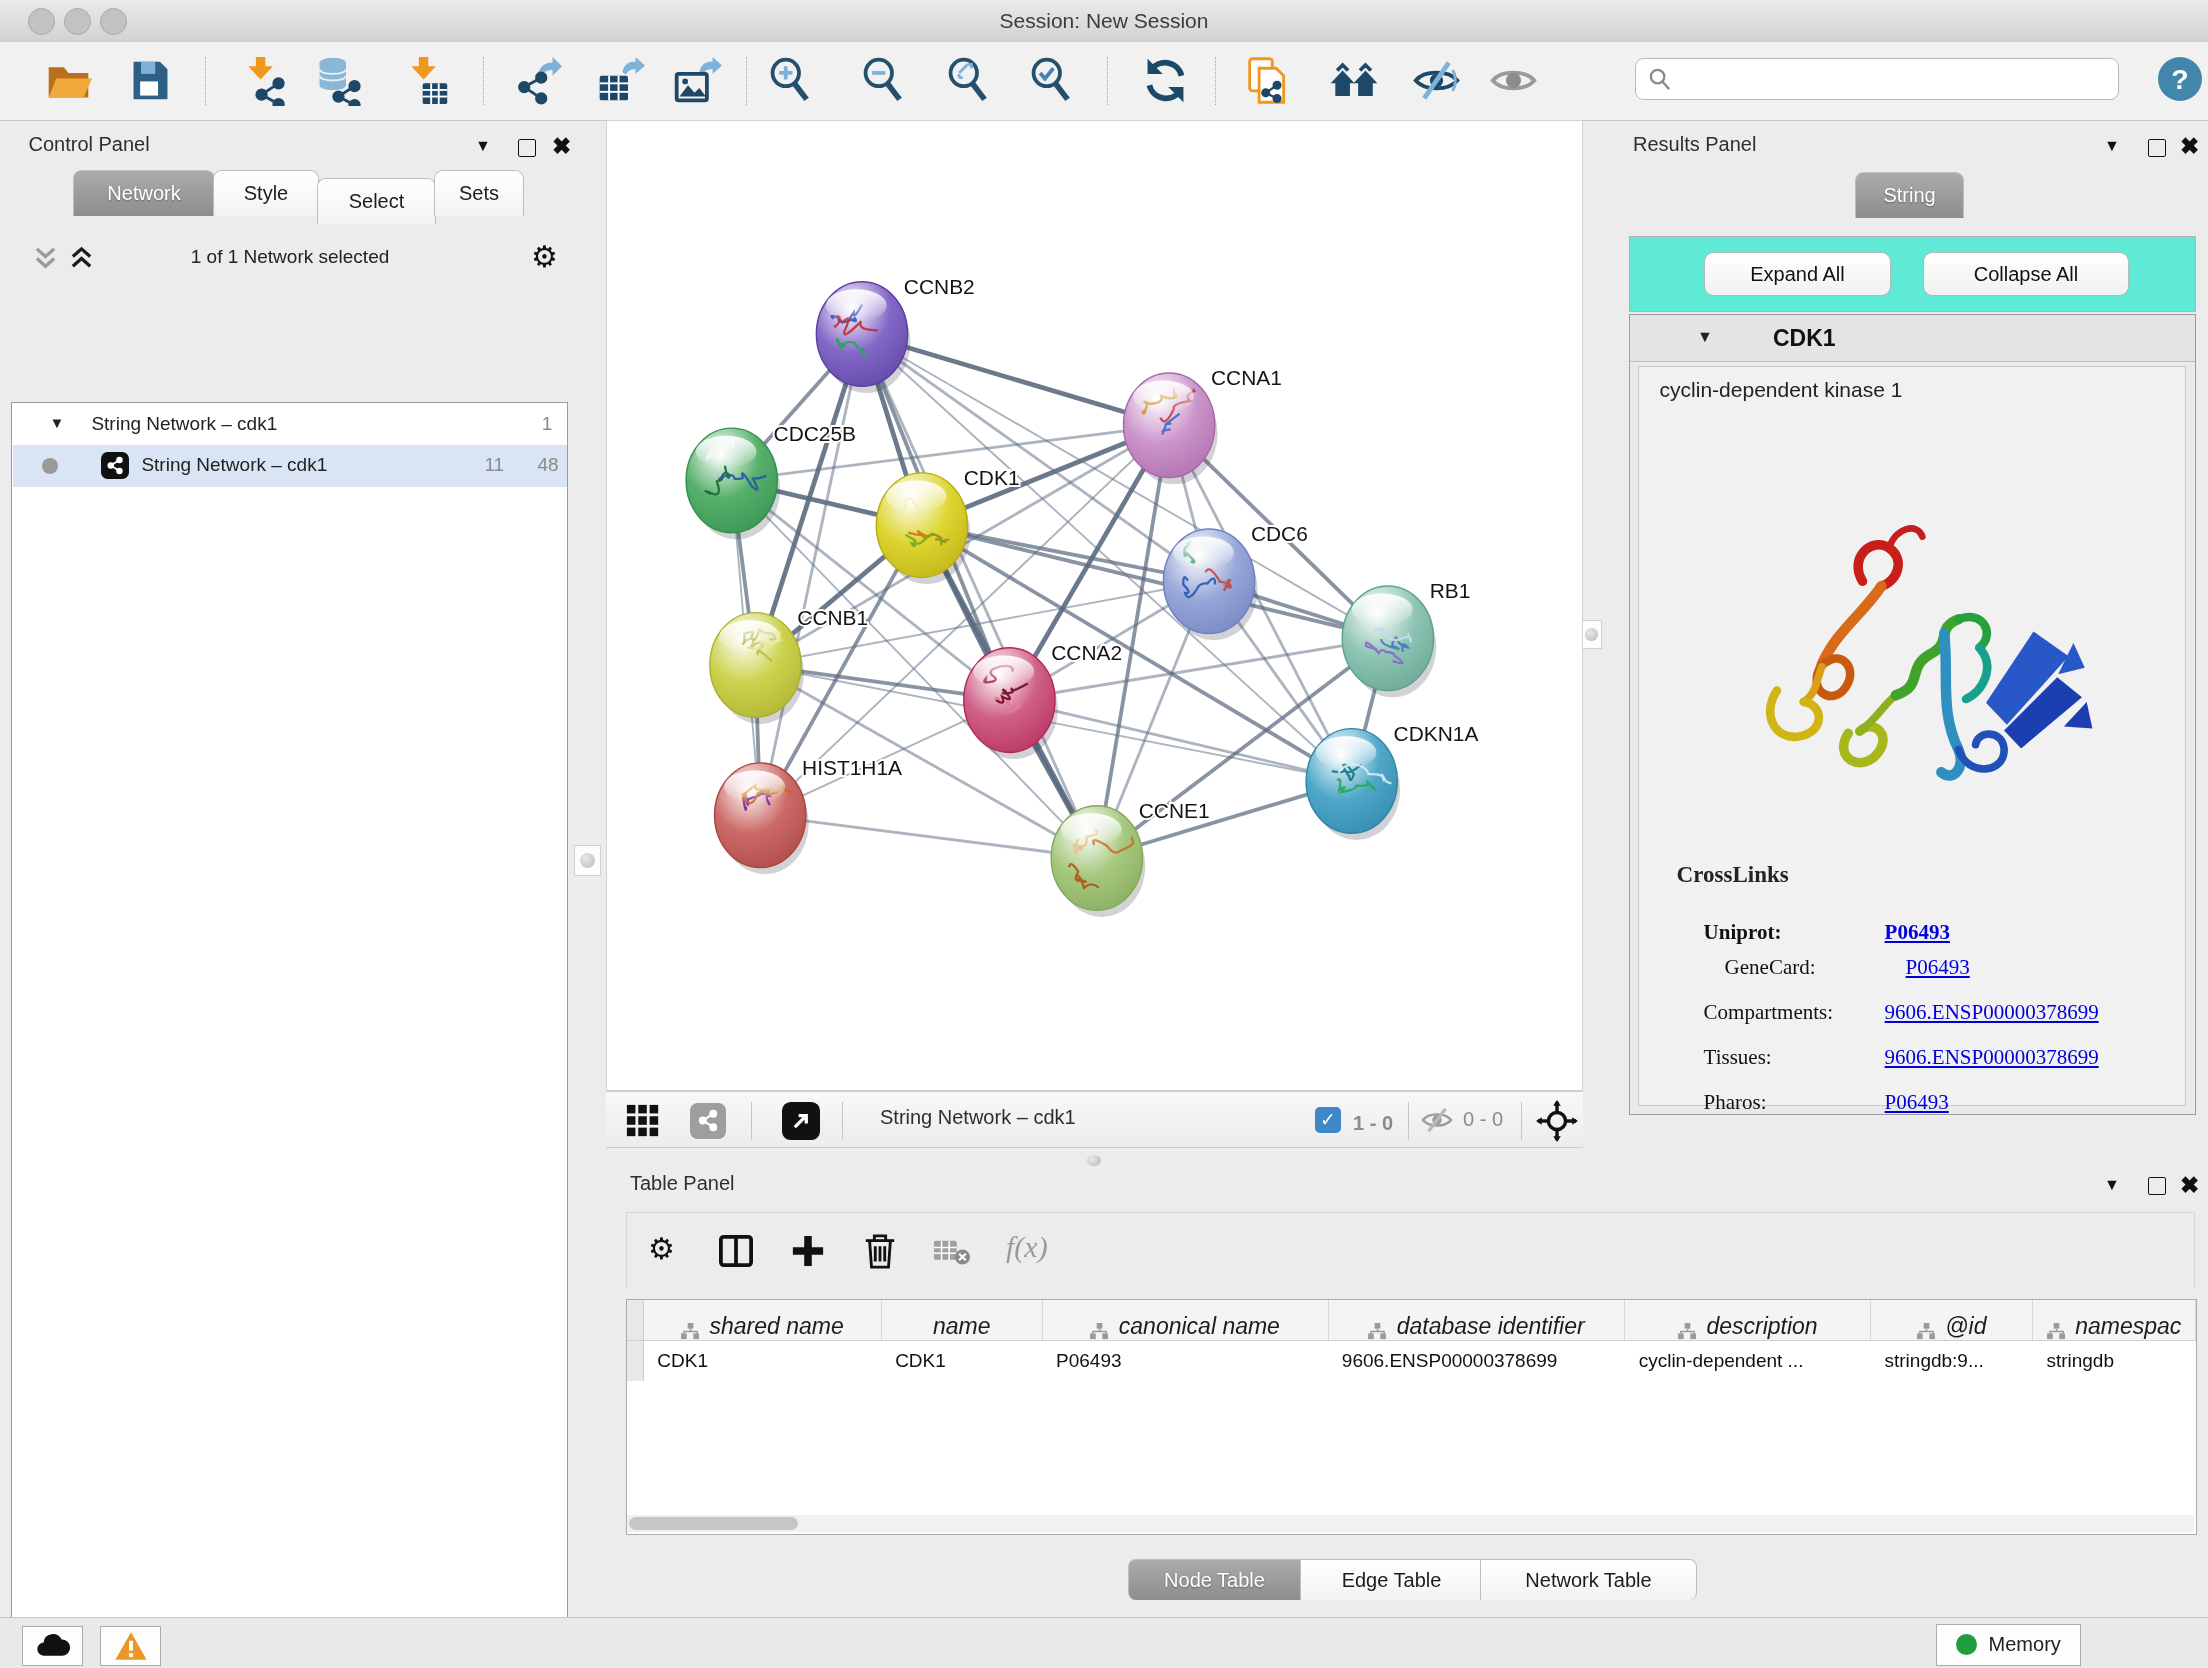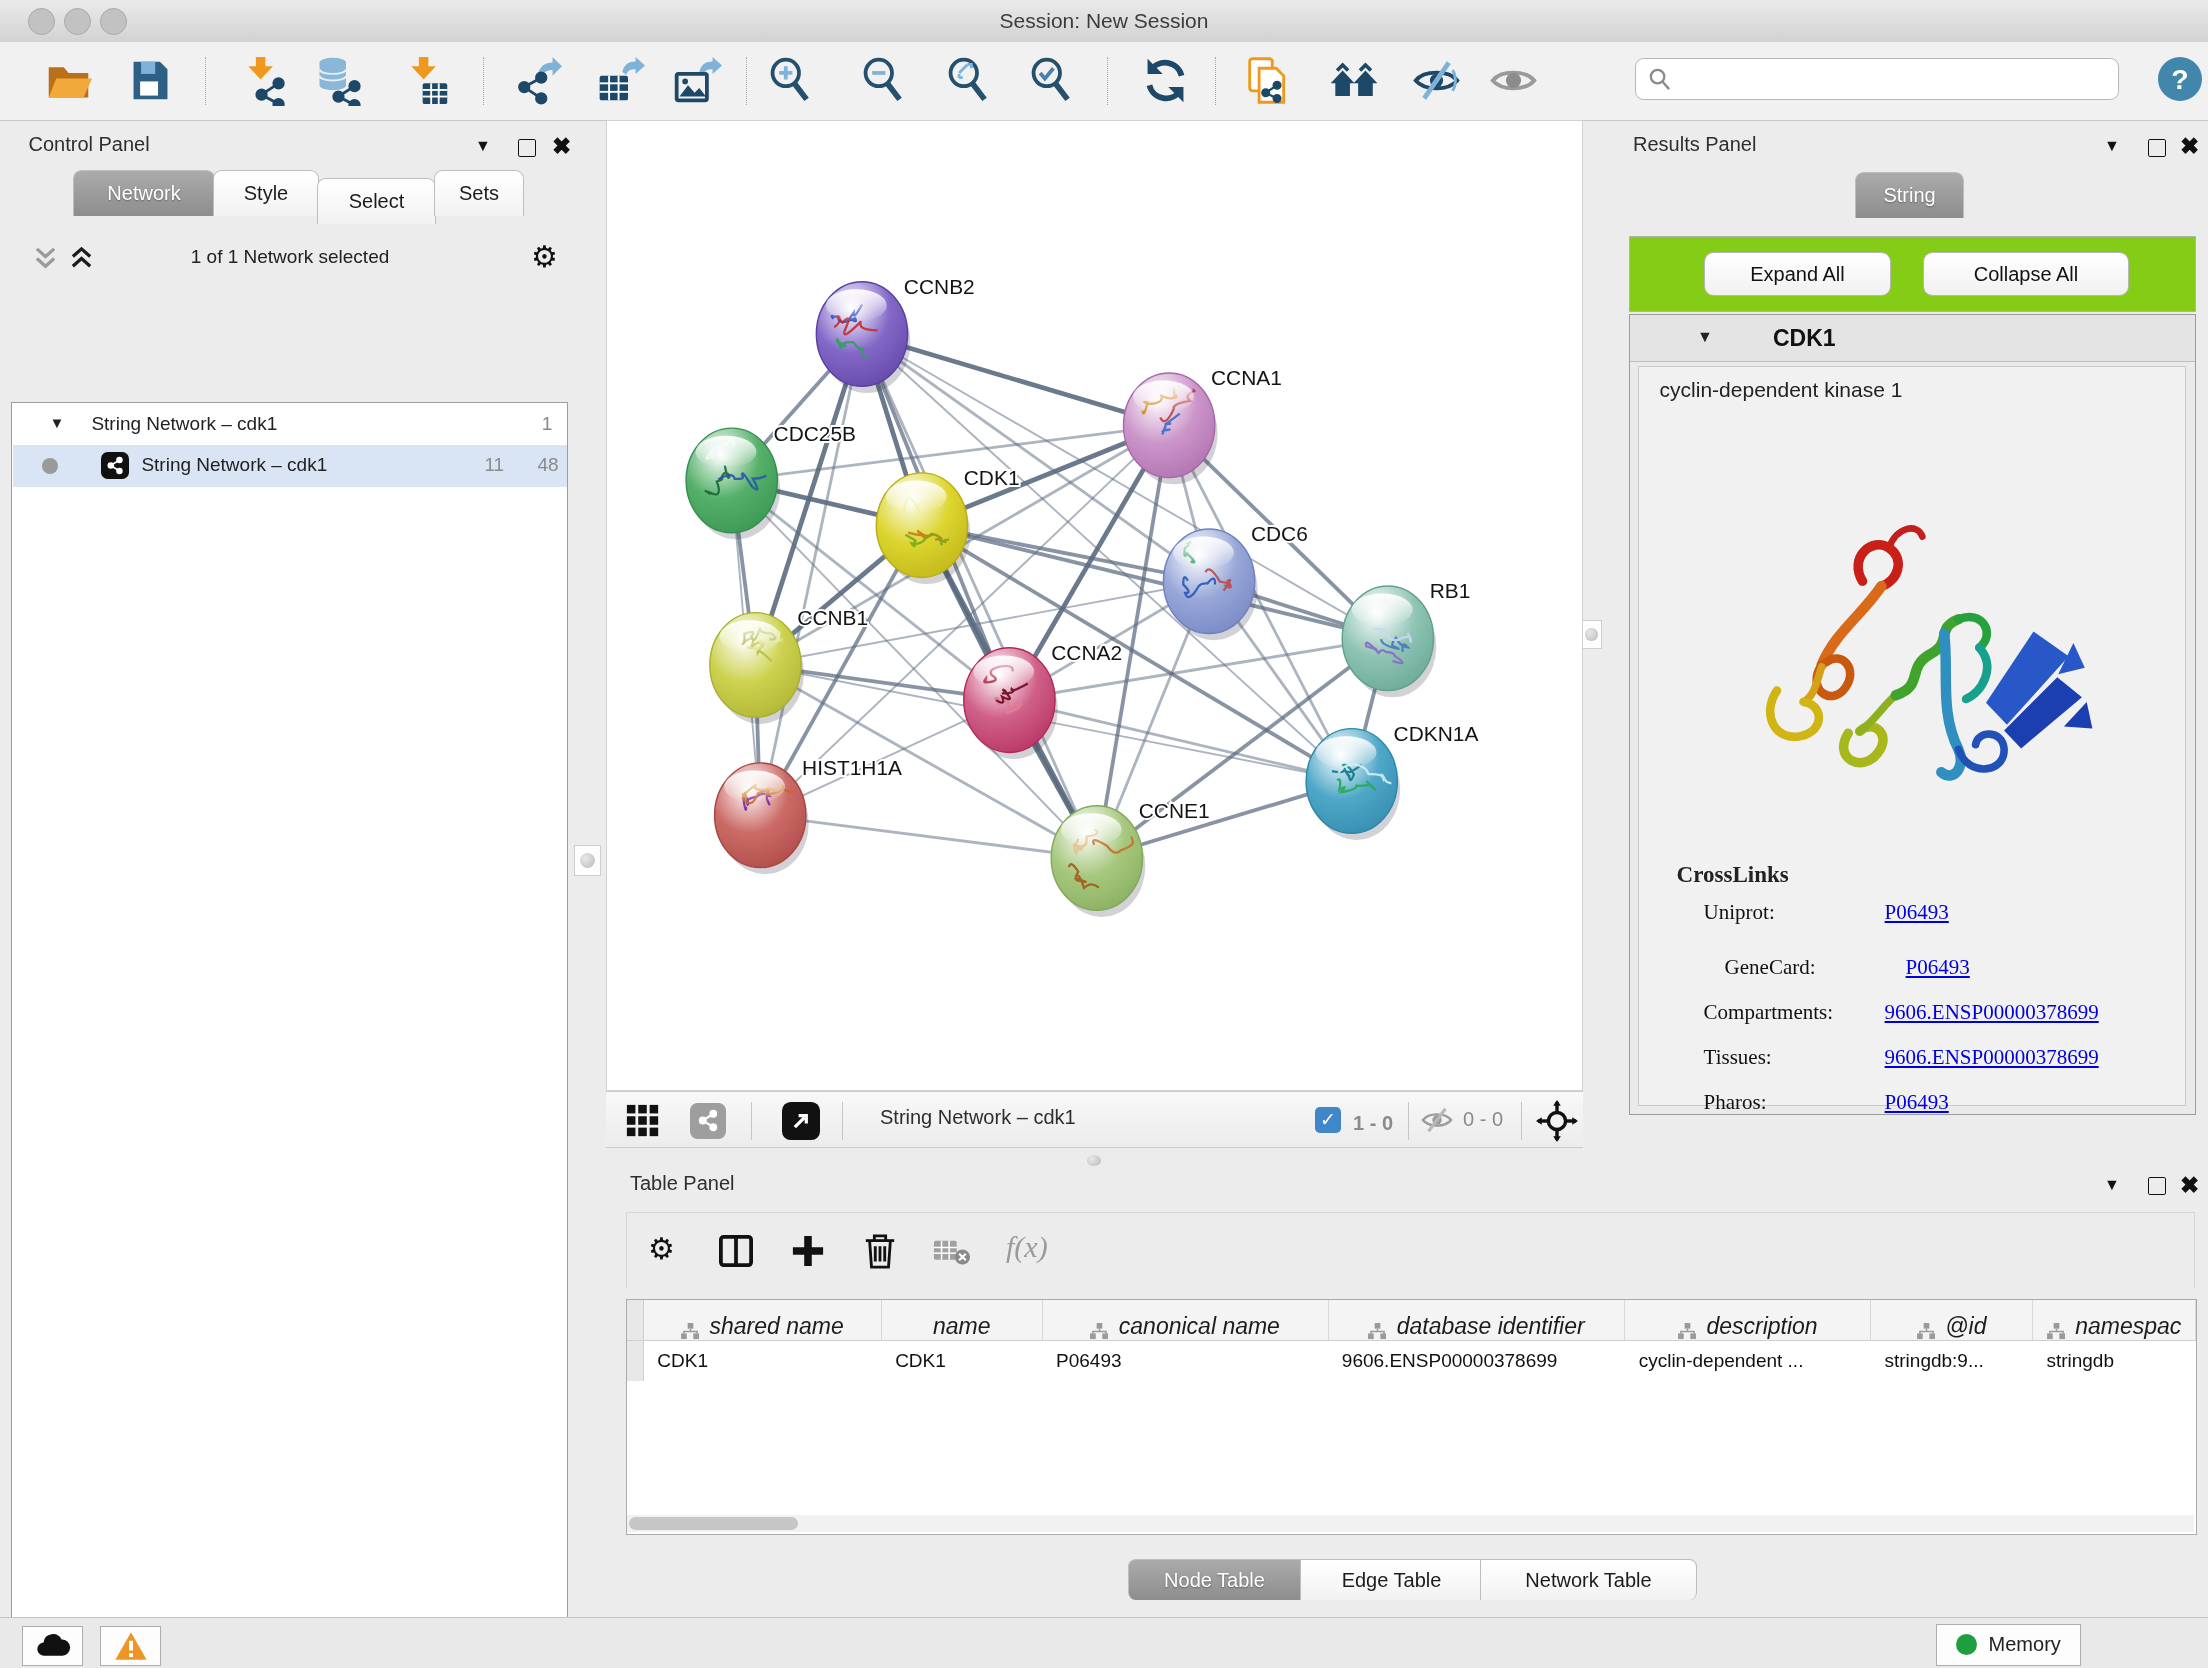--- a/index.html
+++ b/index.html
@@ -39,21 +39,21 @@
   .netcanvas{left:606px;top:120px;width:977px;height:971px;background:#fff;border:1px solid #d2d2d2;box-sizing:border-box;}
   .netbar{left:606px;top:1091px;width:977px;height:57px;background:linear-gradient(#f8f8f8,#ececec);
      border-top:1px solid #cbcbcb;border-bottom:1px solid #cbcbcb;box-sizing:border-box;}
   .nbsep{top:9.5px;width:0;height:38px;border-left:1px solid #c6c6c6;}
   .checkbox{width:26px;height:26px;background:#3f87c8;border-radius:4.8px;color:#fff;font-size:19px;
      text-align:center;line-height:26px;}
   .cntlabel{font-size:20px;color:#8a8a8a;}
   .handle-sq{background:#fdfdfd;border:1px solid #cfcfcf;display:flex;align-items:center;justify-content:center;}
   .handle-dot{border-radius:50%;background:radial-gradient(circle at 35% 35%,#e8e8e8,#b9b9b9);}
   
-  .rbox{background:#84cc16;border:1px solid #b2b2b2;}
+  .rbox{background:#5eead4;border:1px solid #b2b2b2;}
   .pushbtn{background:linear-gradient(#ffffff,#f1f1f1);border:1px solid #b7b7b7;border-radius:9.5px;
      font-size:20px;text-align:center;color:#111;}
   .cdk1hdr{font-size:23px;font-weight:bold;color:#111;}
   .serif{font-family:"Liberation Serif",serif;}
   .xlink{color:#0000dd;text-decoration:underline;font-family:"Liberation Serif",serif;font-size:21px;}
   .xlabel{font-family:"Liberation Serif",serif;font-size:21px;color:#111;}
   
   .tablebox{left:626px;top:1299px;width:1571px;height:236px;background:#fff;border:1px solid #ababab;box-sizing:border-box;}
   .thead{display:flex;height:40px;background:#f4f4f4;border-bottom:1px solid #cfcfcf;}
   .th{display:flex;align-items:flex-end;justify-content:center;gap:9.5px;font-size:23px;color:#1c1c1c;
@@ -673,21 +673,21 @@
             <path d="M236 150 C241 192 231 232 251 272 C259 290 246 307 233 296" stroke="#2e8fc0" stroke-width="11"></path>
             <path d="M251 272 C261 302 301 297 299 271 C297 251 271 252 269 267" stroke="#2050b8" stroke-width="8"></path>
           </g>
           <polygon points="330,148 367,174 302,246 280,223" fill="#2858c8"></polygon>
           <polygon points="372,160 384,186 356,193" fill="#2858c8"></polygon>
           <polygon points="355,196 381,217 317,271 299,252" fill="#1b3fb0"></polygon>
           <polygon points="386,222 392,250 362,248" fill="#1b3fb0"></polygon>
         </svg>
         <div class="abs serif" style="left:38px;top:495px;font-size:23px;font-weight:bold;">CrossLinks</div>
         <div id="crosslinks" class="abs" style="left:65px;top:533px;width:476px;">
-            <div style="display: flex; height: 45px; align-items: flex-start;">
+            <div style="display: flex; height: 45px; align-items: flex-end; font-weight: bold;">
               <span class="xlabel" style="width: 181px;">Uniprot:</span>
               <a class="xlink" href="#">P06493</a>
             </div>
             <div style="display: flex; height: 45px; align-items: center;">
               <span class="xlabel" style="width: 181px; margin-left: 21px;">GeneCard:</span>
               <a class="xlink" href="#">P06493</a>
             </div>
             <div style="display: flex; height: 45px; align-items: center;">
               <span class="xlabel" style="width: 181px;">Compartments:</span>
               <a class="xlink" href="#">9606.ENSP00000378699</a>

